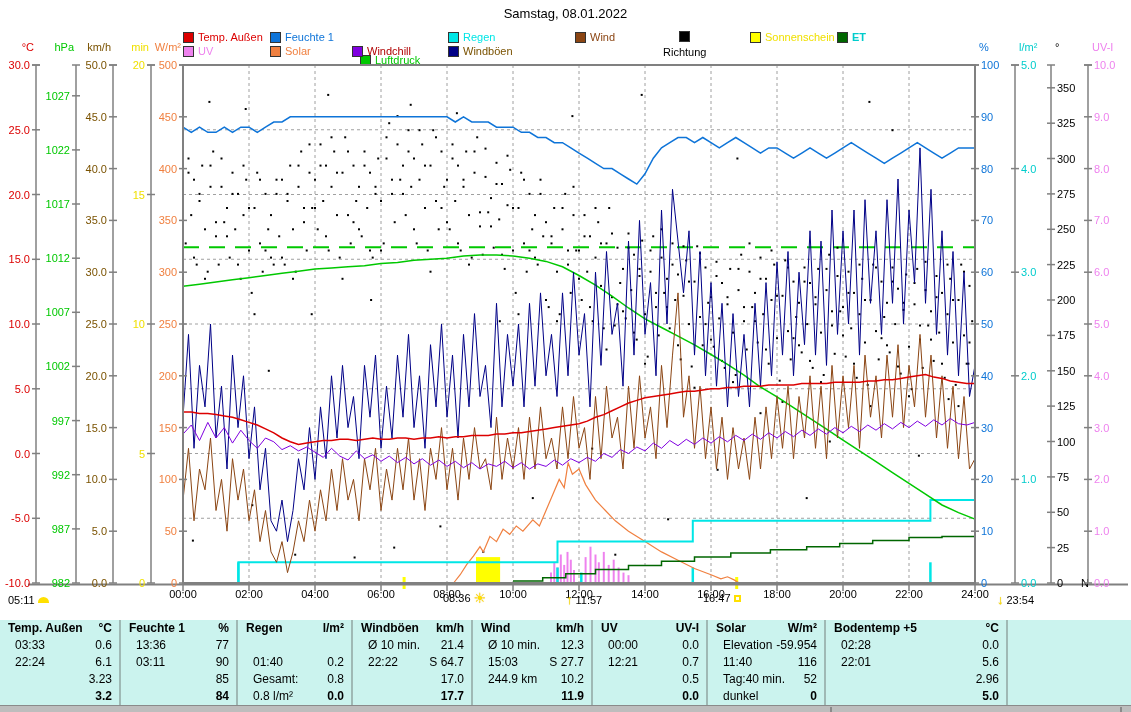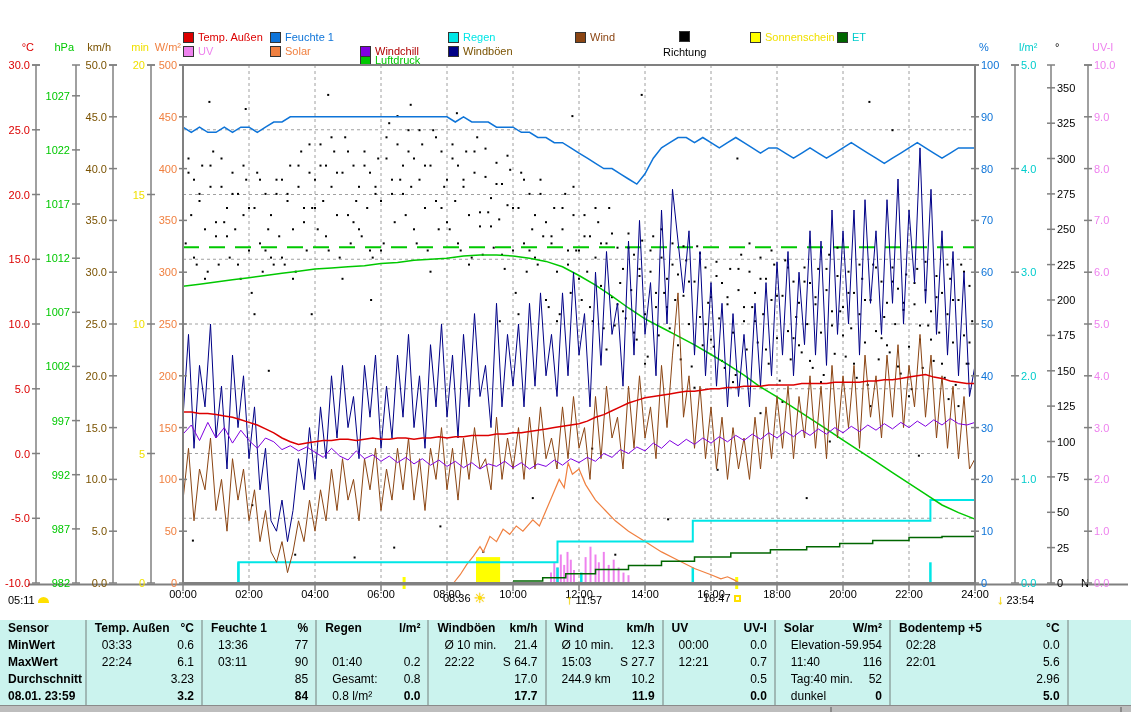--- a/index.html
+++ b/index.html
@@ -25,20 +25,21 @@
   .tg .tr.last .tv{font-weight:bold;}
   .tg.rowlab .tr{font-weight:bold;}
   .tg.rowlab .tr .tl{margin-left:8px;}
   .bottombar{position:absolute;top:705px;left:0;width:1131px;height:7px;background:#BDBDBD;border-top:1px solid #8a8a8a;box-sizing:border-box;}
   .bnotch{position:absolute;top:1px;width:2px;height:5px;background:#8a8a8a;}
 </style>
 </head>
 <body>
 
 <div class="win">
+  <div class="title">Samstag, 08.01.2022</div>
   <div id="legend">
       <div class="legend-item" style="left: 183px; top: 31px;">
         <span class="sw" style="background: rgb(220, 0, 0);"></span>
         <span style="color: rgb(220, 0, 0);">Temp. Außen</span>
       </div>
       <div class="legend-item" style="left: 270px; top: 31px;">
         <span class="sw" style="background: rgb(14, 116, 216);"></span>
         <span style="color: rgb(14, 116, 216);">Feuchte 1</span>
       </div>
       <div class="legend-item" style="left: 360px; top: 31px; margin-top: 23px;">
@@ -56,31 +57,31 @@
       <div class="legend-item" style="left: 663px; top: 31px; flex-direction: column;">
         <span class="sw" style="background: rgb(0, 0, 0);"></span>
         <span style="color: rgb(0, 0, 0);">Richtung</span>
       </div>
       <div class="legend-item" style="left: 750px; top: 31px;">
         <span class="sw" style="background: rgb(255, 255, 0);"></span>
         <span style="color: rgb(240, 224, 0);">Sonnenschein</span>
       </div>
       <div class="legend-item" style="left: 837px; top: 31px;">
         <span class="sw" style="background: rgb(0, 102, 0);"></span>
-        <span style="color: rgb(0, 204, 204);">ET</span>
+        <span style="color: rgb(0, 204, 204); font-weight: bold;">ET</span>
       </div>
       <div class="legend-item" style="left: 183px; top: 45px;">
         <span class="sw" style="background: rgb(238, 130, 238);"></span>
         <span style="color: rgb(238, 130, 238);">UV</span>
       </div>
       <div class="legend-item" style="left: 270px; top: 45px;">
         <span class="sw" style="background: rgb(240, 128, 64);"></span>
         <span style="color: rgb(240, 128, 64);">Solar</span>
       </div>
-      <div class="legend-item" style="left: 360px; top: 45px; justify-content: space-between;">
+      <div class="legend-item" style="left: 352px; top: 45px; justify-content: space-between;">
         <span class="sw" style="background: rgb(128, 0, 224);"></span>
         <span style="color: rgb(176, 0, 0);">Windchill</span>
       </div>
       <div class="legend-item" style="left: 448px; top: 45px;">
         <span class="sw" style="background: rgb(0, 0, 134);"></span>
         <span style="color: rgb(122, 82, 0);">Windböen</span>
       </div>
     </div>
   <svg id="plot" width="1131" height="712">
       <g>
@@ -906,37 +907,20 @@
   <div class="marker" style="left:703px;top:592px;">
     <span>16:47</span>
     <span class="sq-ic"></span>
   </div>
   <div class="marker" style="left:997px;top:592px;">
     <span class="arrow-ic">↓</span>
     <span>23:54</span>
   </div>
 
   <div id="wtable">
-      <div class="tg rowlab" style="width: 87px;">
-        <div class="tr hd">
-          <div class="tl">Sensor</div>
-        </div>
-        <div class="tr">
-          <div class="tl">MinWert</div>
-        </div>
-        <div class="tr">
-          <div class="tl">MaxWert</div>
-        </div>
-        <div class="tr">
-          <div class="tl">Durchschnitt</div>
-        </div>
-        <div class="tr">
-          <div class="tl">08.01. 23:59</div>
-        </div>
-      </div>
       <div class="tg" style="width: 119px;">
         <div class="tr hd">
           <div class="tl">Temp. Außen</div>
           <div class="tv">°C</div>
         </div>
         <div class="tr">
           <div class="tl">03:33</div>
           <div class="tv">0.6</div>
         </div>
         <div class="tr">

